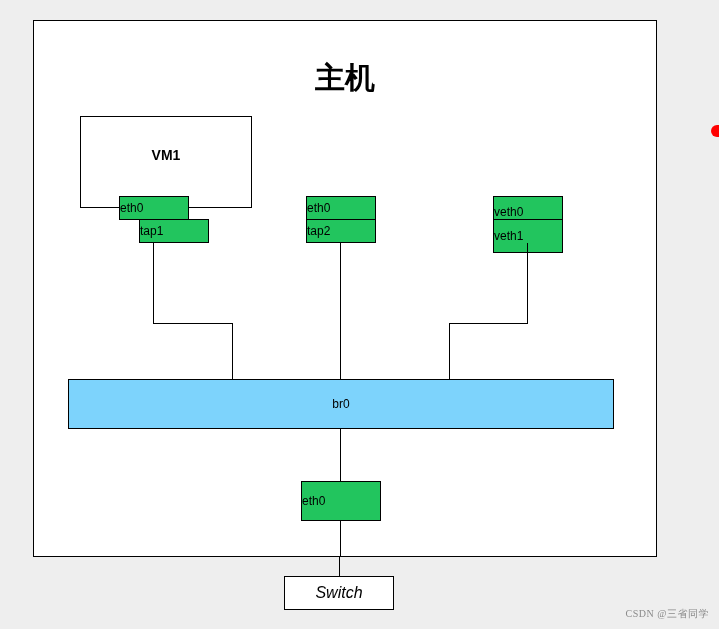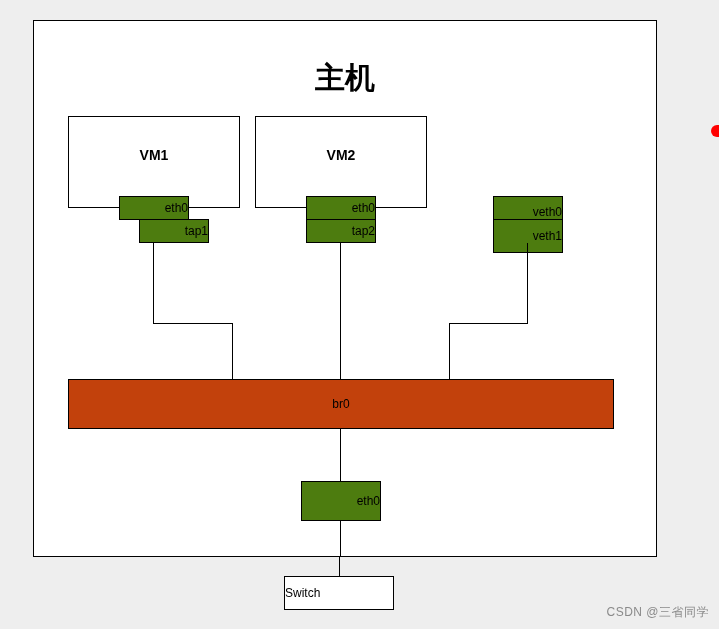--- a/index.html
+++ b/index.html
@@ -30,70 +30,74 @@
     text-align: center;
     font-size: 30px;
     font-weight: bold;
     color: #000;
     margin-top: 12px;
   }
   .box {
     position: absolute;
     border: 1px solid #000;
     box-sizing: border-box;
-    background: #c2410c;
+    background: #7dd3fc;
     display: flex;
     align-items: center;
     justify-content: center;
     font-size: 12px;
   }
   .vm-box {
     position: absolute;
     border: 1px solid #000;
     box-sizing: border-box;
     background: #fff;
+    margin-left: 12px;
   }
   .vm-label {
     position: absolute;
     width: 100%;
     text-align: center;
     top: 30px;
     font-size: 14px;
     font-weight: bold;
   }
   .small-box {
     position: absolute;
     border: 1px solid #000;
     box-sizing: border-box;
-    background: #4d7c0f;
+    background: #22c55e;
     display: flex;
     align-items: center;
-    justify-content: flex-end;
+    justify-content: flex-start;
     font-size: 12px;
   }
   .wire {
     position: absolute;
     background: #000;
   }
   .switch-box {
     position: absolute;
     border: 1px solid #000;
     box-sizing: border-box;
     background: #fff;
     display: flex;
     align-items: center;
-    font-size: 12px;
+    justify-content: center;
+    font-size: 16px;
+    font-style: italic;
   }
   .watermark {
     position: absolute;
     right: 10px;
     bottom: 8px;
-    font-size: 12px;
+    font-size: 10px;
     color: rgba(120,120,120,0.85);
     letter-spacing: 0.5px;
+    font-family: Liberation Serif, serif;
   }
   .red-dot {
     position: absolute;
     right: 0;
     top: 125px;
     width: 8px;
     height: 12px;
     background: #ff0000;
     border-radius: 6px 0 0 6px;
   }
@@ -107,23 +111,20 @@
   <div class="vm-box" style="left:34px; top:95px; width:172px; height:92px;">
     <div class="vm-label">VM1</div>
   </div>
   <div class="small-box" style="left:85px; top:175px; width:70px; height:24px;">
     <span>eth0</span>
   </div>
   <div class="small-box" style="left:85px; top:198px; width:70px; height:24px;margin-left:20px;">
     <span>tap1</span>
   </div>
 
-  <div class="vm-box" style="left:221px; top:95px; width:172px; height:92px;">
-    <div class="vm-label">VM2</div>
-  </div>
   <div class="small-box" style="left:272px; top:175px; width:70px; height:24px;">
     <span>eth0</span>
   </div>
   <div class="small-box" style="left:272px; top:198px; width:70px; height:24px;">
     <span>tap2</span>
   </div>
 
   <div class="small-box" style="left:459px; top:175px; width:70px; height:32px;">
     <span>veth0</span>
   </div>

